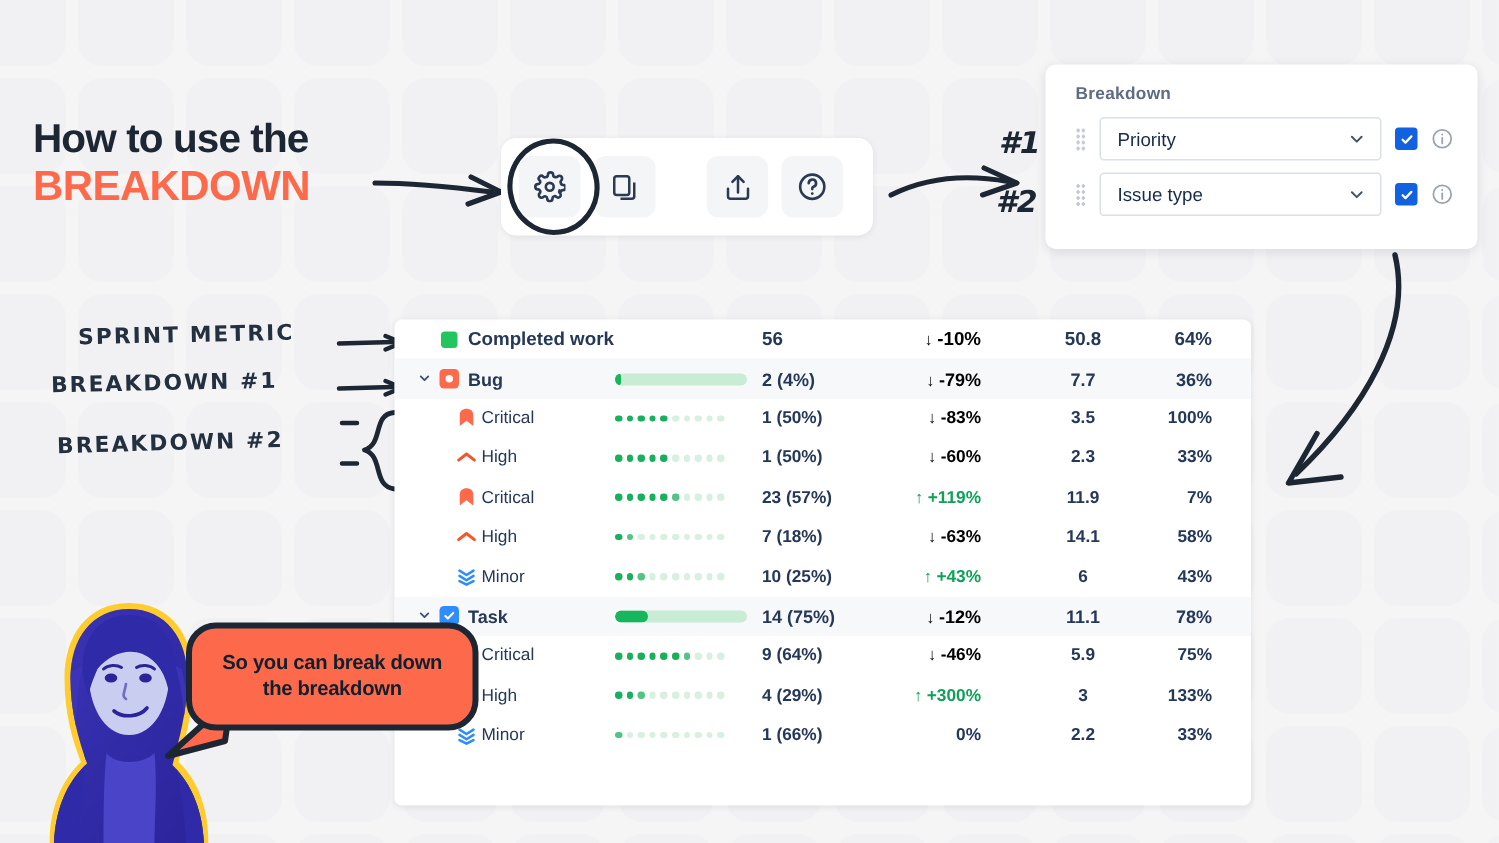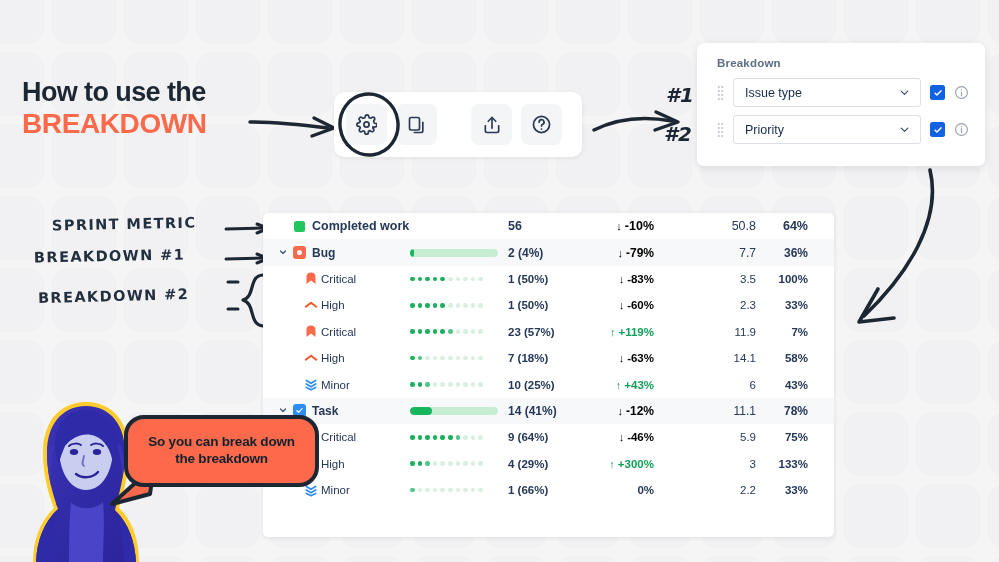--- a/index.html
+++ b/index.html
@@ -123,21 +123,21 @@
     width:13px;flex:none;color:#42526e;font-size:9px;text-align:center;
     line-height:1;
   }
   .caret.empty{visibility:hidden;}
   .ico{width:20px;flex:none;display:flex;align-items:center;justify-content:center;}
   .rowname{flex:1;white-space:nowrap;overflow:hidden;}
   .lvl0 .rowname,.lvl1 .rowname{padding-left:3px;}
   .col-bar{width:98px;flex:none;display:flex;align-items:center;}
   .col-val{width:78px;flex:none;text-align:left;padding-right:16px;box-sizing:border-box;font-weight:bold;}
   .col-chg{width:96px;flex:none;text-align:right;padding-right:28px;box-sizing:border-box;font-weight:bold;white-space:nowrap;}
-  .col-avg{width:74px;flex:none;text-align:right;padding-left:6px;box-sizing:border-box;font-weight:normal;}
+  .col-avg{width:74px;flex:none;text-align:center;padding-left:6px;box-sizing:border-box;font-weight:bold;}
   .col-pct{width:78px;flex:none;text-align:right;padding-right:26px;box-sizing:border-box;font-weight:bold;}
   .chg-down{color:#000000;}
   .chg-up{color:#11a05a;}
   .chg-flat{color:#253858;}
   .arrow-g{font-size:11px;margin-right:3px;}
 
   
   .barwrap{width:88px;height:8px;border-radius:5px;background:#c9ecd5;overflow:hidden;}
   .barfill{height:100%;border-radius:5px;background:#17b65c;}
   .dots{display:flex;gap:3px;align-items:center;}
@@ -361,60 +361,60 @@
 
 <div class="hashnum" id="hash1">#1</div>
 <div class="hashnum" id="hash2">#2</div>
 
 <div class="layer" id="breakdown-panel">
   <div class="bd-title">Breakdown</div>
 
   <div class="bd-row">
     <div class="bd-grip"></div>
     <div class="bd-select">
+      <span class="sel-val">Priority</span>
+      <svg width="13" height="13" viewBox="0 0 24 24" fill="none" stroke="#42526e" stroke-width="2.4" stroke-linecap="round" stroke-linejoin="round">
+          <path d="M6 9.5l6 6 6-6"></path>
+        </svg>
+    </div>
+    <div class="bd-check">
+      <svg width="10" height="10" viewBox="0 0 24 24" fill="none" stroke="#fff" stroke-width="3.6" stroke-linecap="round" stroke-linejoin="round">
+          <path d="M5 12.5l4.5 4.5L19 7"></path>
+        </svg>
+    </div>
+    <div class="bd-info">
+      <svg width="15" height="15" viewBox="0 0 24 24" fill="none" stroke="currentColor" stroke-width="1.9">
+          <circle cx="12" cy="12" r="9.5"></circle>
+          <path d="M12 11v6" stroke-linecap="round"></path>
+          <circle cx="12" cy="7.4" r="1.1" fill="currentColor" stroke="none"></circle>
+        </svg>
+    </div>
+  </div>
+
+  <div class="bd-row">
+    <div class="bd-grip"></div>
+    <div class="bd-select">
       <span class="sel-val">Issue type</span>
       <svg width="13" height="13" viewBox="0 0 24 24" fill="none" stroke="#42526e" stroke-width="2.4" stroke-linecap="round" stroke-linejoin="round">
           <path d="M6 9.5l6 6 6-6"></path>
         </svg>
     </div>
     <div class="bd-check">
       <svg width="10" height="10" viewBox="0 0 24 24" fill="none" stroke="#fff" stroke-width="3.6" stroke-linecap="round" stroke-linejoin="round">
           <path d="M5 12.5l4.5 4.5L19 7"></path>
         </svg>
     </div>
     <div class="bd-info">
       <svg width="15" height="15" viewBox="0 0 24 24" fill="none" stroke="currentColor" stroke-width="1.9">
           <circle cx="12" cy="12" r="9.5"></circle>
           <path d="M12 11v6" stroke-linecap="round"></path>
           <circle cx="12" cy="7.4" r="1.1" fill="currentColor" stroke="none"></circle>
         </svg>
     </div>
   </div>
-
-  <div class="bd-row">
-    <div class="bd-grip"></div>
-    <div class="bd-select">
-      <span class="sel-val">Priority</span>
-      <svg width="13" height="13" viewBox="0 0 24 24" fill="none" stroke="#42526e" stroke-width="2.4" stroke-linecap="round" stroke-linejoin="round">
-          <path d="M6 9.5l6 6 6-6"></path>
-        </svg>
-    </div>
-    <div class="bd-check">
-      <svg width="10" height="10" viewBox="0 0 24 24" fill="none" stroke="#fff" stroke-width="3.6" stroke-linecap="round" stroke-linejoin="round">
-          <path d="M5 12.5l4.5 4.5L19 7"></path>
-        </svg>
-    </div>
-    <div class="bd-info">
-      <svg width="15" height="15" viewBox="0 0 24 24" fill="none" stroke="currentColor" stroke-width="1.9">
-          <circle cx="12" cy="12" r="9.5"></circle>
-          <path d="M12 11v6" stroke-linecap="round"></path>
-          <circle cx="12" cy="7.4" r="1.1" fill="currentColor" stroke="none"></circle>
-        </svg>
-    </div>
-  </div>
 </div>
 
 <svg class="layer" style="left:826px;top:166px;" width="130" height="180">
   <path d="M104,4 C116,54 82,108 38,150" stroke="#1d2733" stroke-width="3.6" fill="none" stroke-linecap="round"></path>
   <path d="M52,123 L33,156 L68,152" stroke="#1d2733" stroke-width="3.6" fill="none" stroke-linecap="round" stroke-linejoin="round"></path>
 </svg>
 
 <div class="layer hand" id="ann-sprint">SPRINT METRIC</div>
 <div class="layer hand" id="ann-bd1">BREAKDOWN #1</div>
 <div class="layer hand" id="ann-bd2">BREAKDOWN #2</div>
@@ -632,21 +632,21 @@
               <path d="M5 12.5l4.5 4.5L19 7"></path>
             </svg>
           </div>
         </div>
         <div class="rowname">Task</div>
         <div class="col-bar">
           <div class="barwrap">
             <div class="barfill" style="width: 25%;"></div>
           </div>
         </div>
-        <div class="col-val">14 (41%)</div>
+        <div class="col-val">14 (75%)</div>
         <div class="col-chg chg-down"><span class="arrow-g">↓</span><span>-12%</span></div>
         <div class="col-avg">11.1</div>
         <div class="col-pct">78%</div>
       </div>
       <div class="trow lvl2">
         <div class="caret empty"><svg width="10" height="10" viewBox="0 0 24 24" fill="none" stroke="currentColor" stroke-width="3" stroke-linecap="round" stroke-linejoin="round">
             <path d="M6 9.5l6 6 6-6"></path>
           </svg></div>
         <div style="width: 12px; flex: 0 0 auto;"></div>
         <div class="ico">

